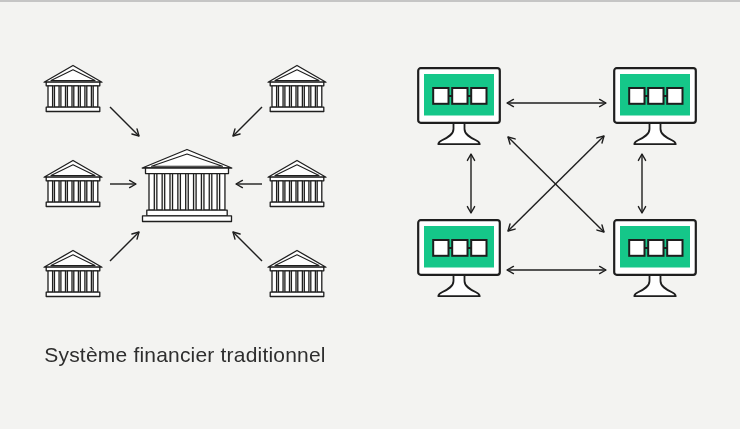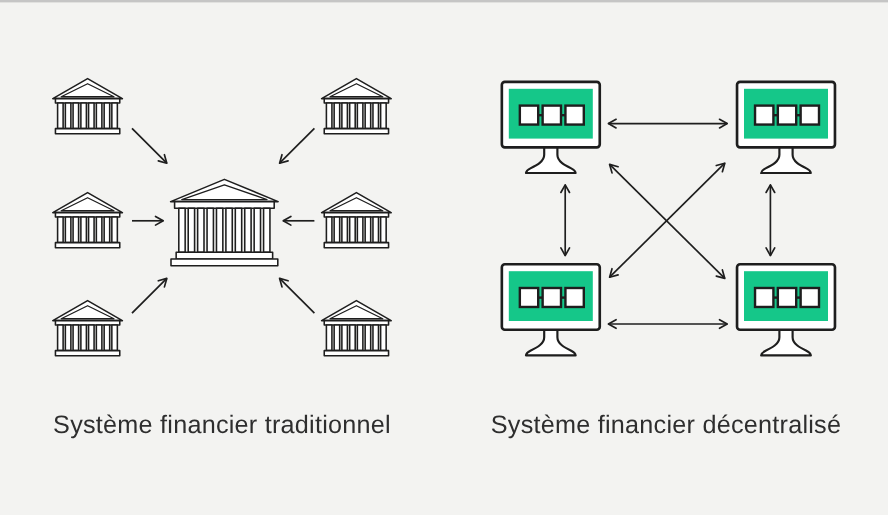--- a/index.html
+++ b/index.html
@@ -122,14 +122,13 @@
       <line class="arrow" x1="507" y1="103" x2="606" y2="103" marker-start="url(#ah)" marker-end="url(#ah)"></line>
       <line class="arrow" x1="507" y1="270" x2="606" y2="270" marker-start="url(#ah)" marker-end="url(#ah)"></line>
       <line class="arrow" x1="471" y1="154" x2="471" y2="213" marker-start="url(#ah)" marker-end="url(#ah)"></line>
       <line class="arrow" x1="642" y1="154" x2="642" y2="213" marker-start="url(#ah)" marker-end="url(#ah)"></line>
       <line class="arrow" x1="508" y1="137" x2="604" y2="232" marker-start="url(#ah)" marker-end="url(#ah)"></line>
       <line class="arrow" x1="508" y1="231" x2="604" y2="136" marker-start="url(#ah)" marker-end="url(#ah)"></line>
     </g>
   </svg>
 
   <div class="caption left">Système financier traditionnel</div>
-  <div class="caption right">Système financier décentralisé</div>
 </div>
 
 </body></html>

